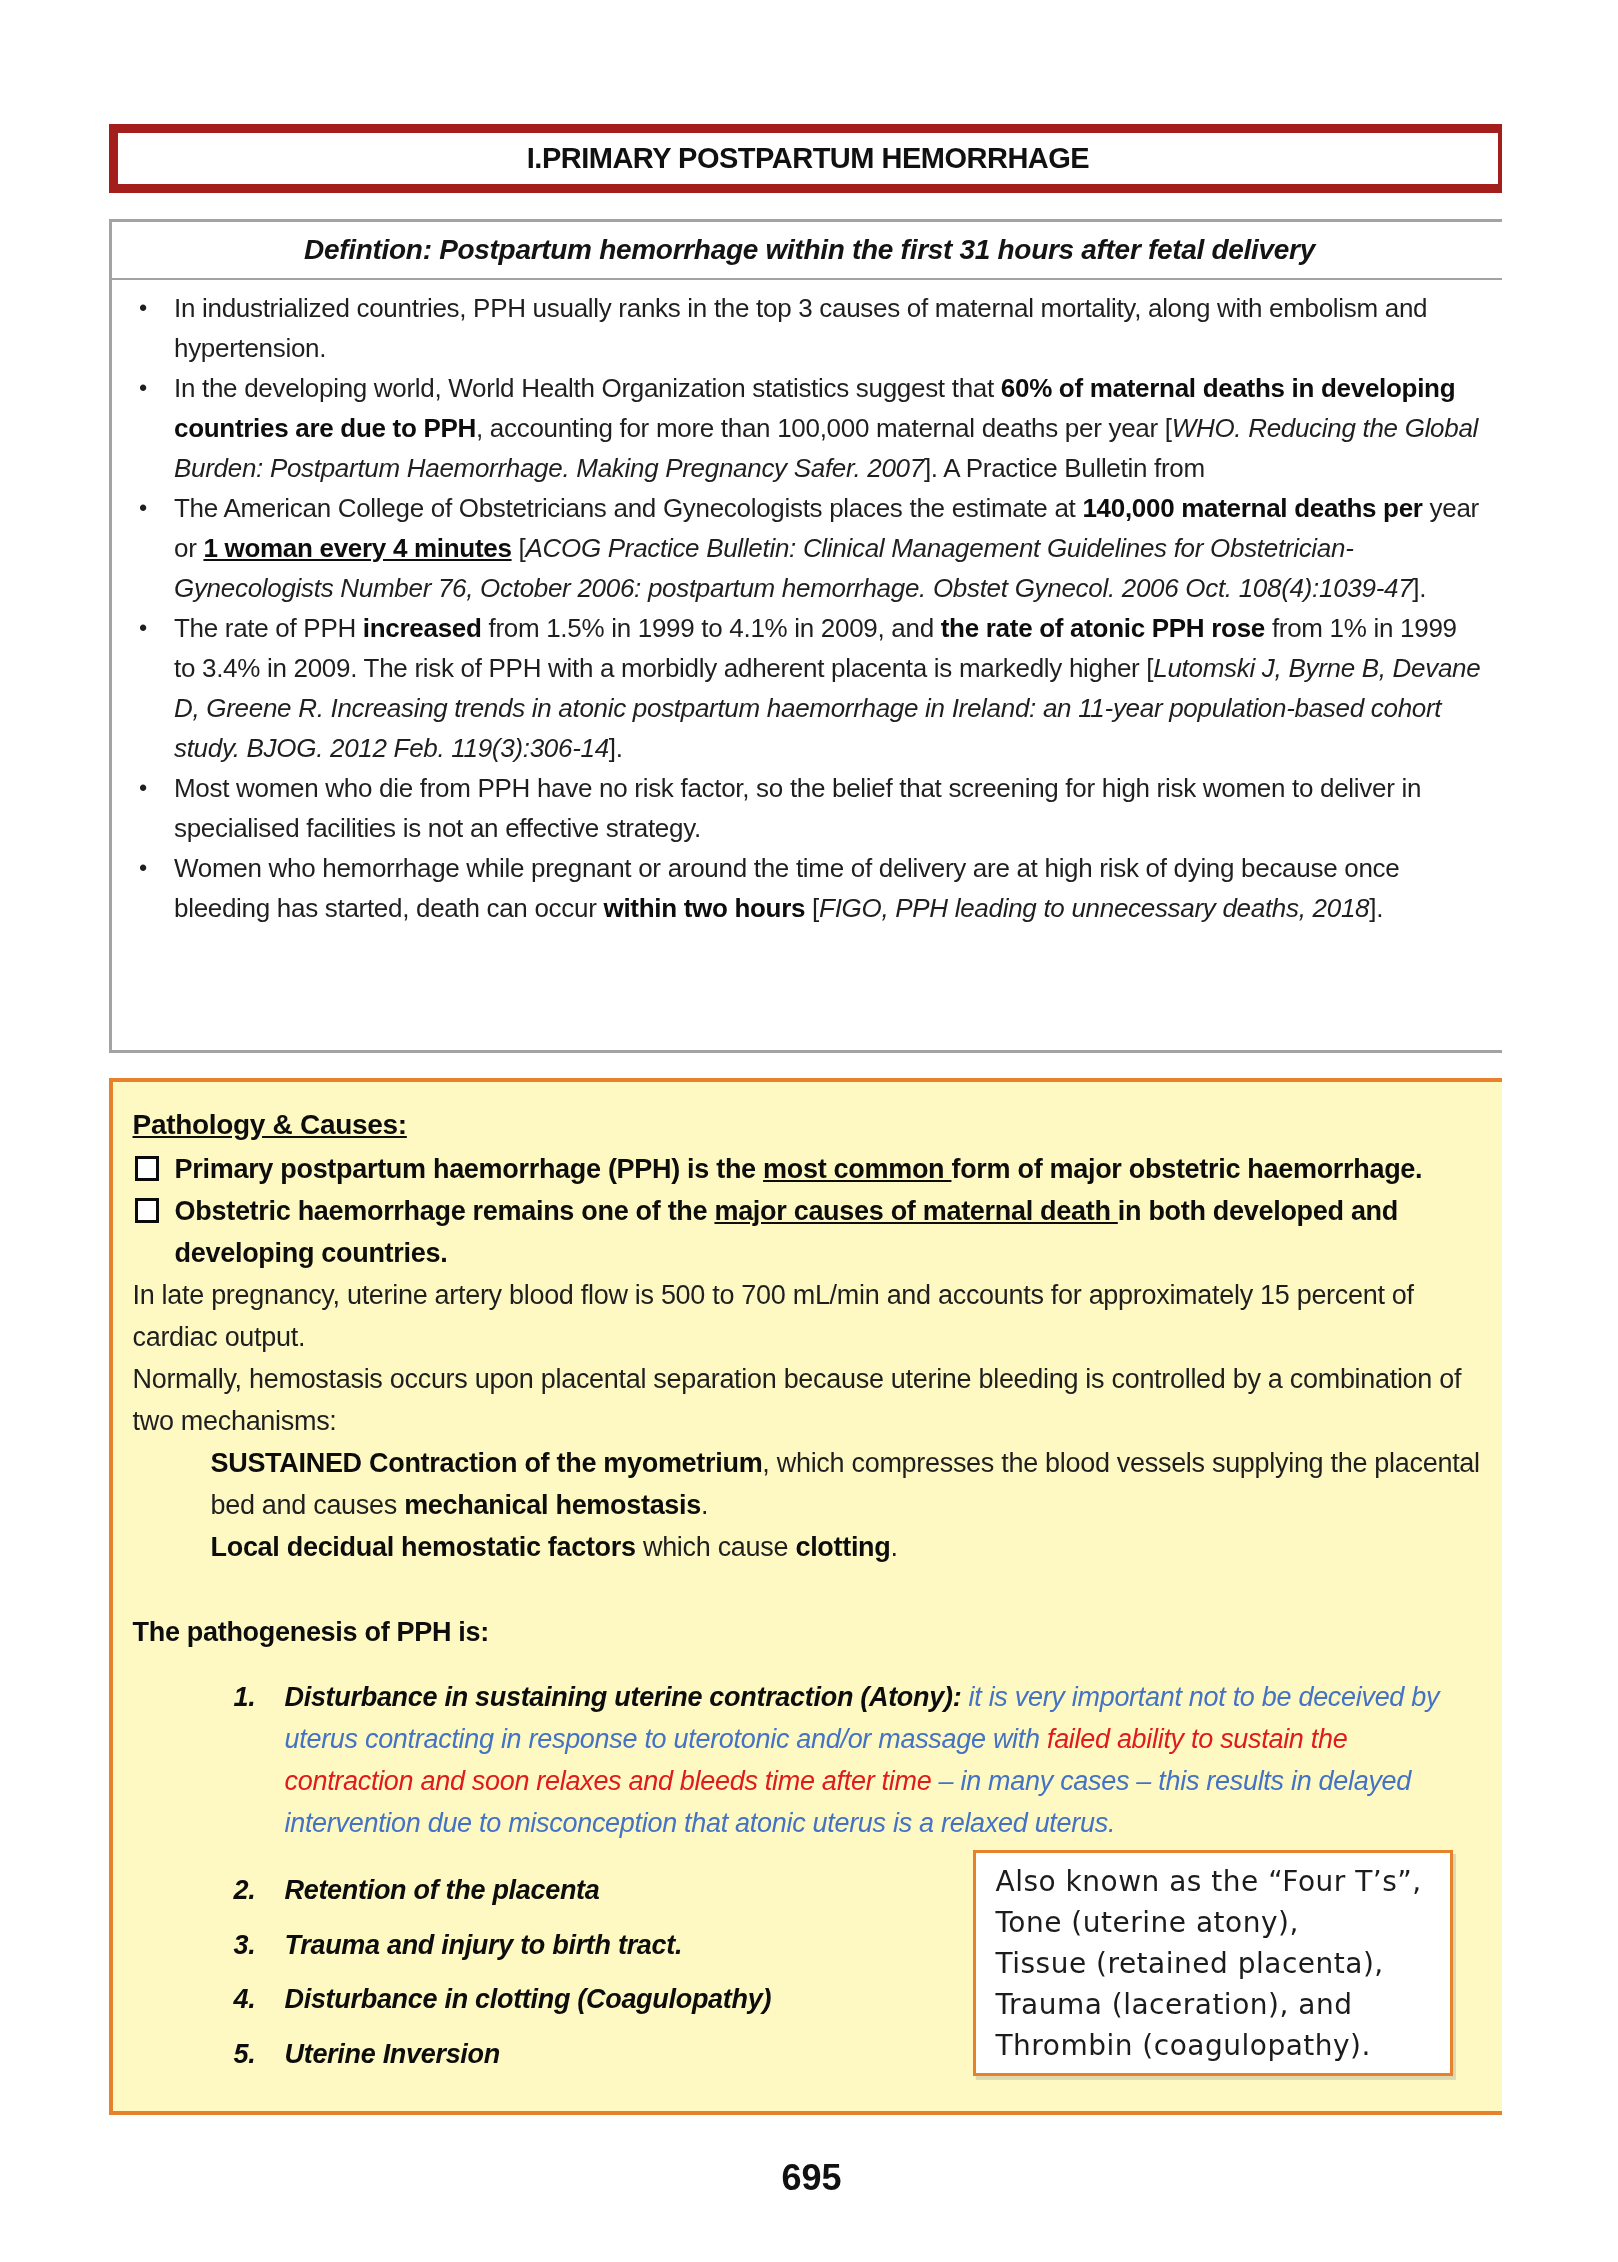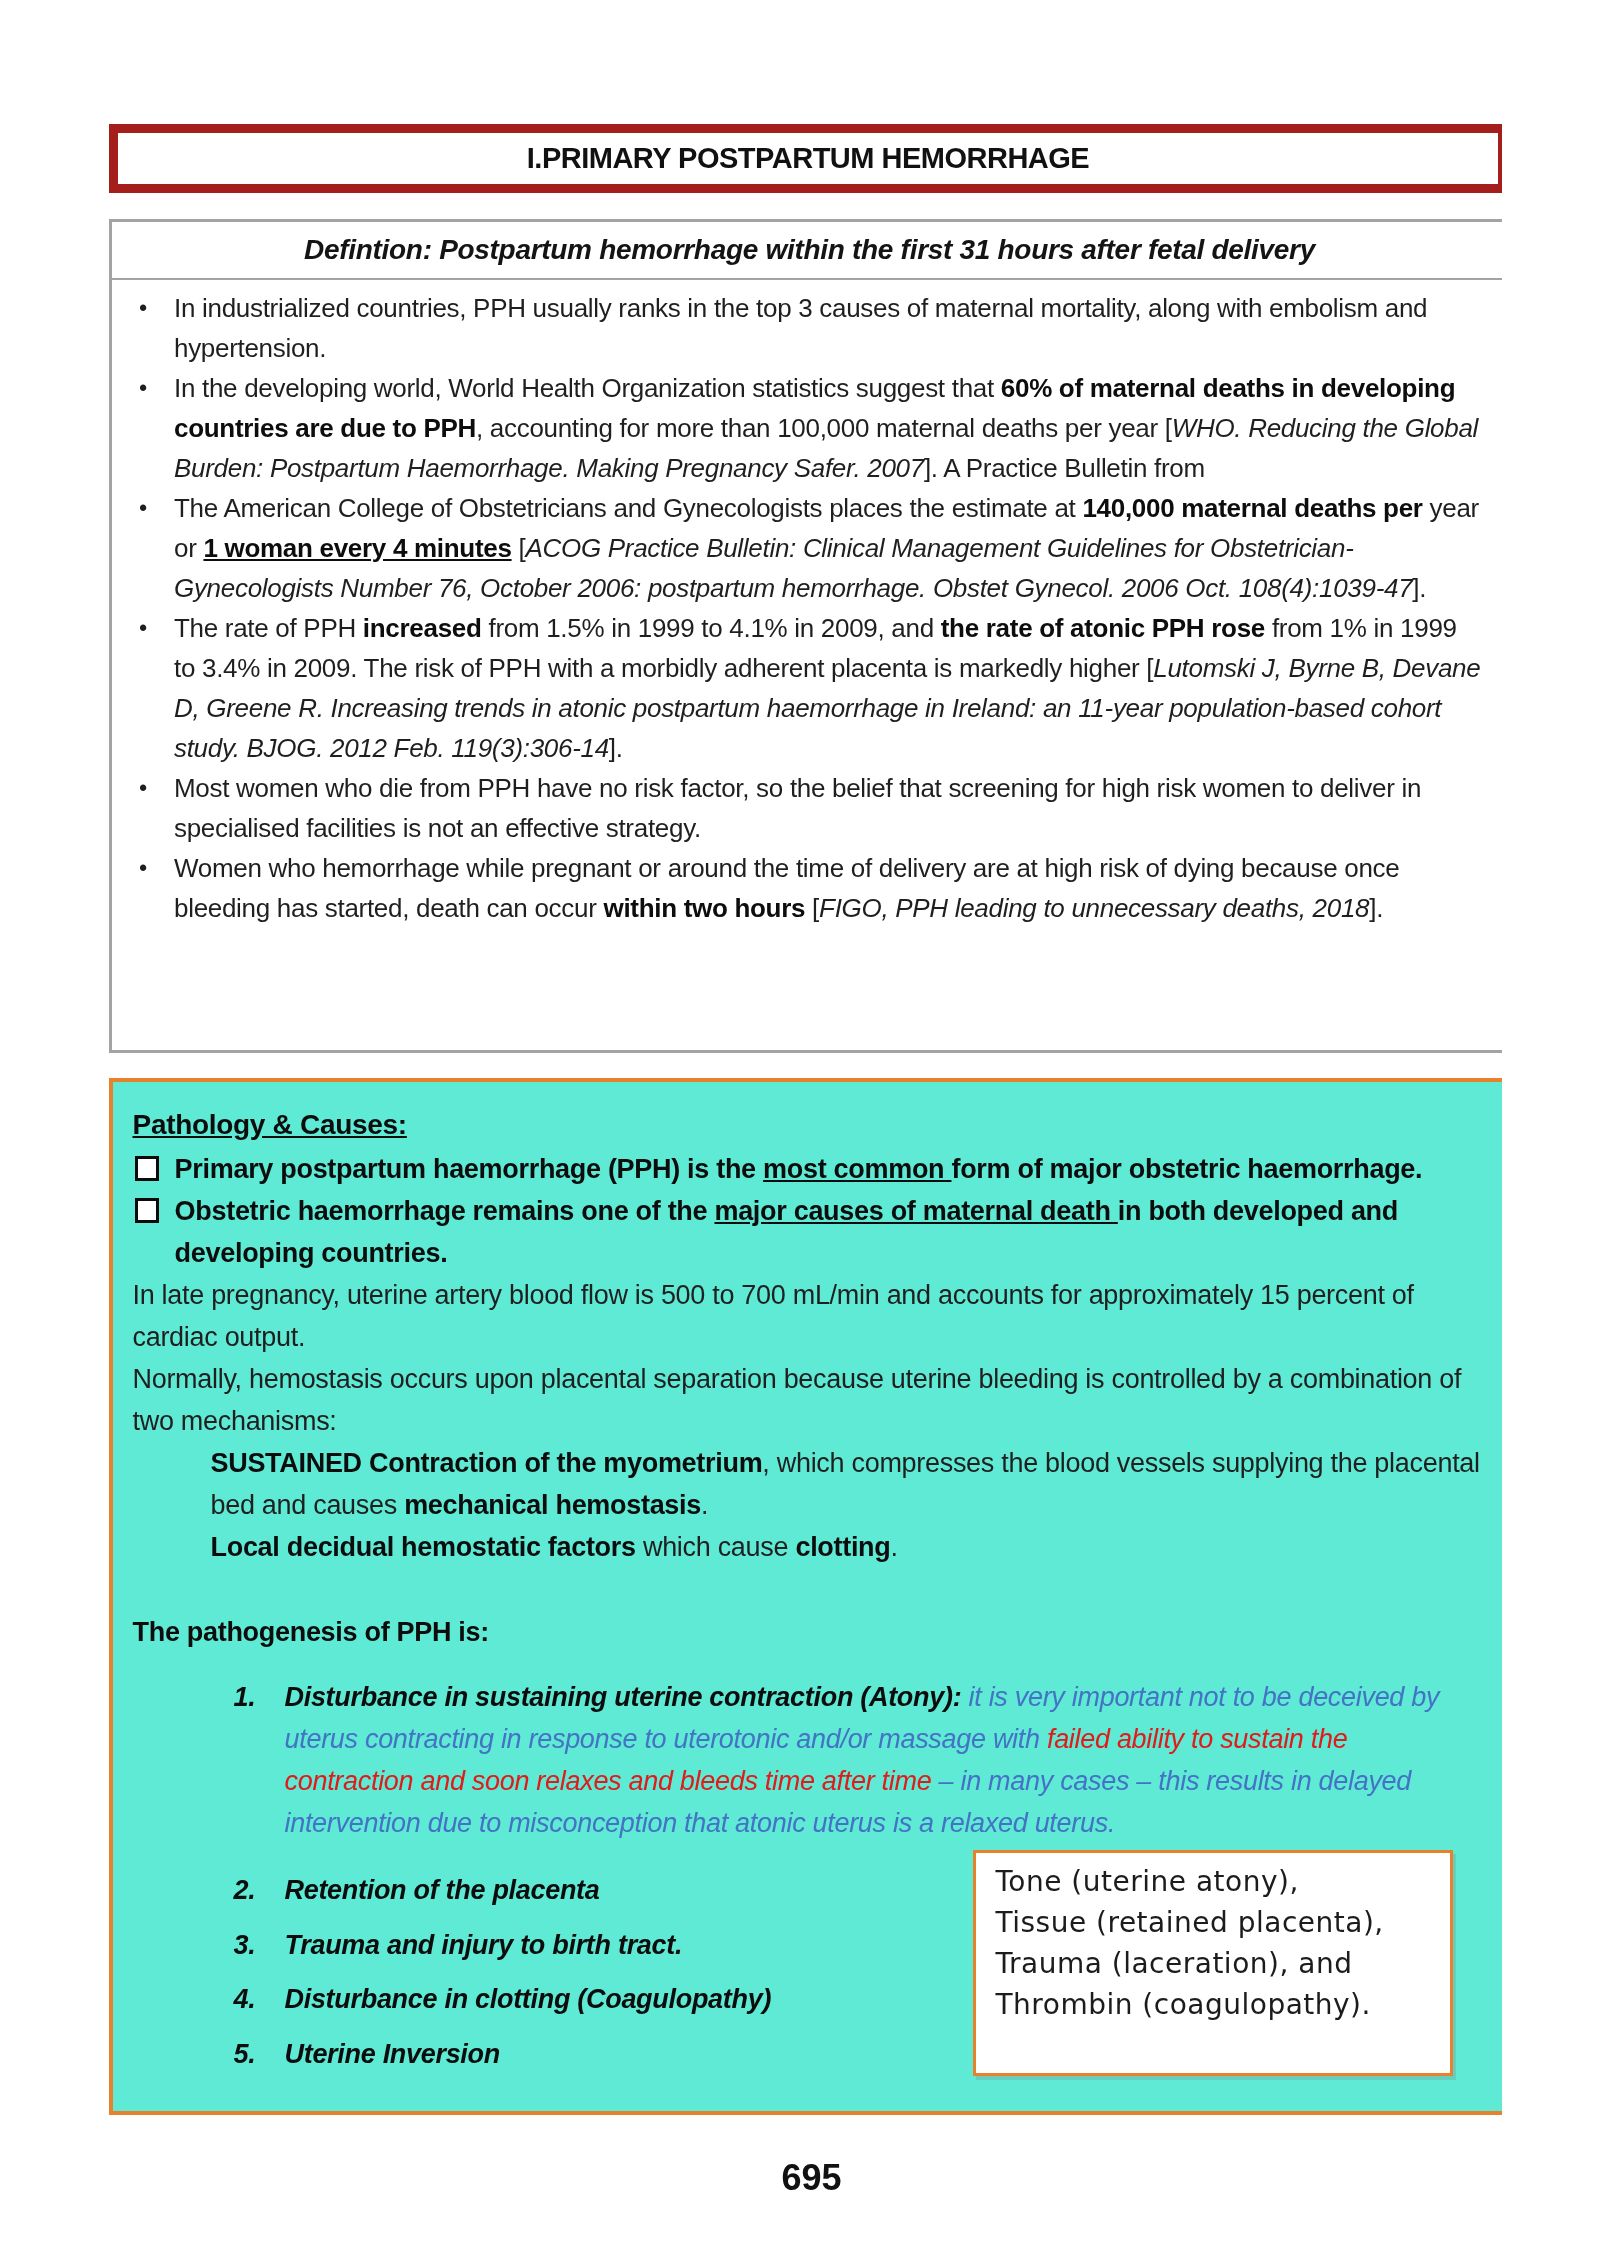--- a/index.html
+++ b/index.html
@@ -21,21 +21,21 @@
   }
   .def-row span{font-style:italic;font-weight:600;font-size:28px;letter-spacing:-0.3px;color:#141414;}
 
   ul.bullets{list-style:none;margin:0;padding:7.8px 23.4px 0 0;}
   ul.bullets li{display:flex;font-size:26px;line-height:40px;letter-spacing:-0.3px;}
   ul.bullets .dot{flex:none;width:62px;padding-left:27px;box-sizing:border-box;font-size:23.4px;}
   ul.bullets .btext{flex:1;}
 
   .orange-box{
     position:absolute;left:109px;top:1078px;width:1405px;height:1037px;box-sizing:border-box;
-    border:4.9px solid #E8812C;overflow:hidden;background:#5eead4;position:absolute;
+    border:4.9px solid #E8812C;overflow:hidden;background:#fef9c3;position:absolute;
     padding:21.5px 25px 0 19.5px;
   }
   .orange-box, .orange-box *{font-size:27px;line-height:42px;letter-spacing:-0.3px;}
   .path-heading{margin-bottom:2px;}
   .path-heading span{font-weight:700;text-decoration:underline;font-size:28px;color:#0d0d0d;}
 
   ul.cblist{list-style:none;margin:0;padding:0;}
   ul.cblist li{display:flex;font-weight:700;color:#0d0d0d;}
   .cbx{flex:none;width:18.5px;height:18.5px;border:3.9px solid #0a0a0a;margin:8.8px 15.6px 0 2px;background:#fff;}
   .cbtext{flex:1;}
@@ -149,20 +149,21 @@
         <div class="numitem rest">
           <span class="num">4.</span>
           <div class="numbody"><span class="b i">Disturbance in clotting (Coagulopathy)</span></div>
         </div>
         <div class="numitem rest">
           <span class="num">5.</span>
           <div class="numbody"><span class="b i">Uterine Inversion</span></div>
         </div>
       </div>
     <div class="note-box" id="note-box">
+        <div>Also known as the “Four T’s”,</div>
         <div>Tone (uterine atony),</div>
         <div>Tissue (retained placenta),</div>
         <div>Trauma (laceration), and</div>
         <div>Thrombin (coagulopathy).</div>
       </div>
   </div>
 
   <div class="page-num">695</div>
 
 </div>

